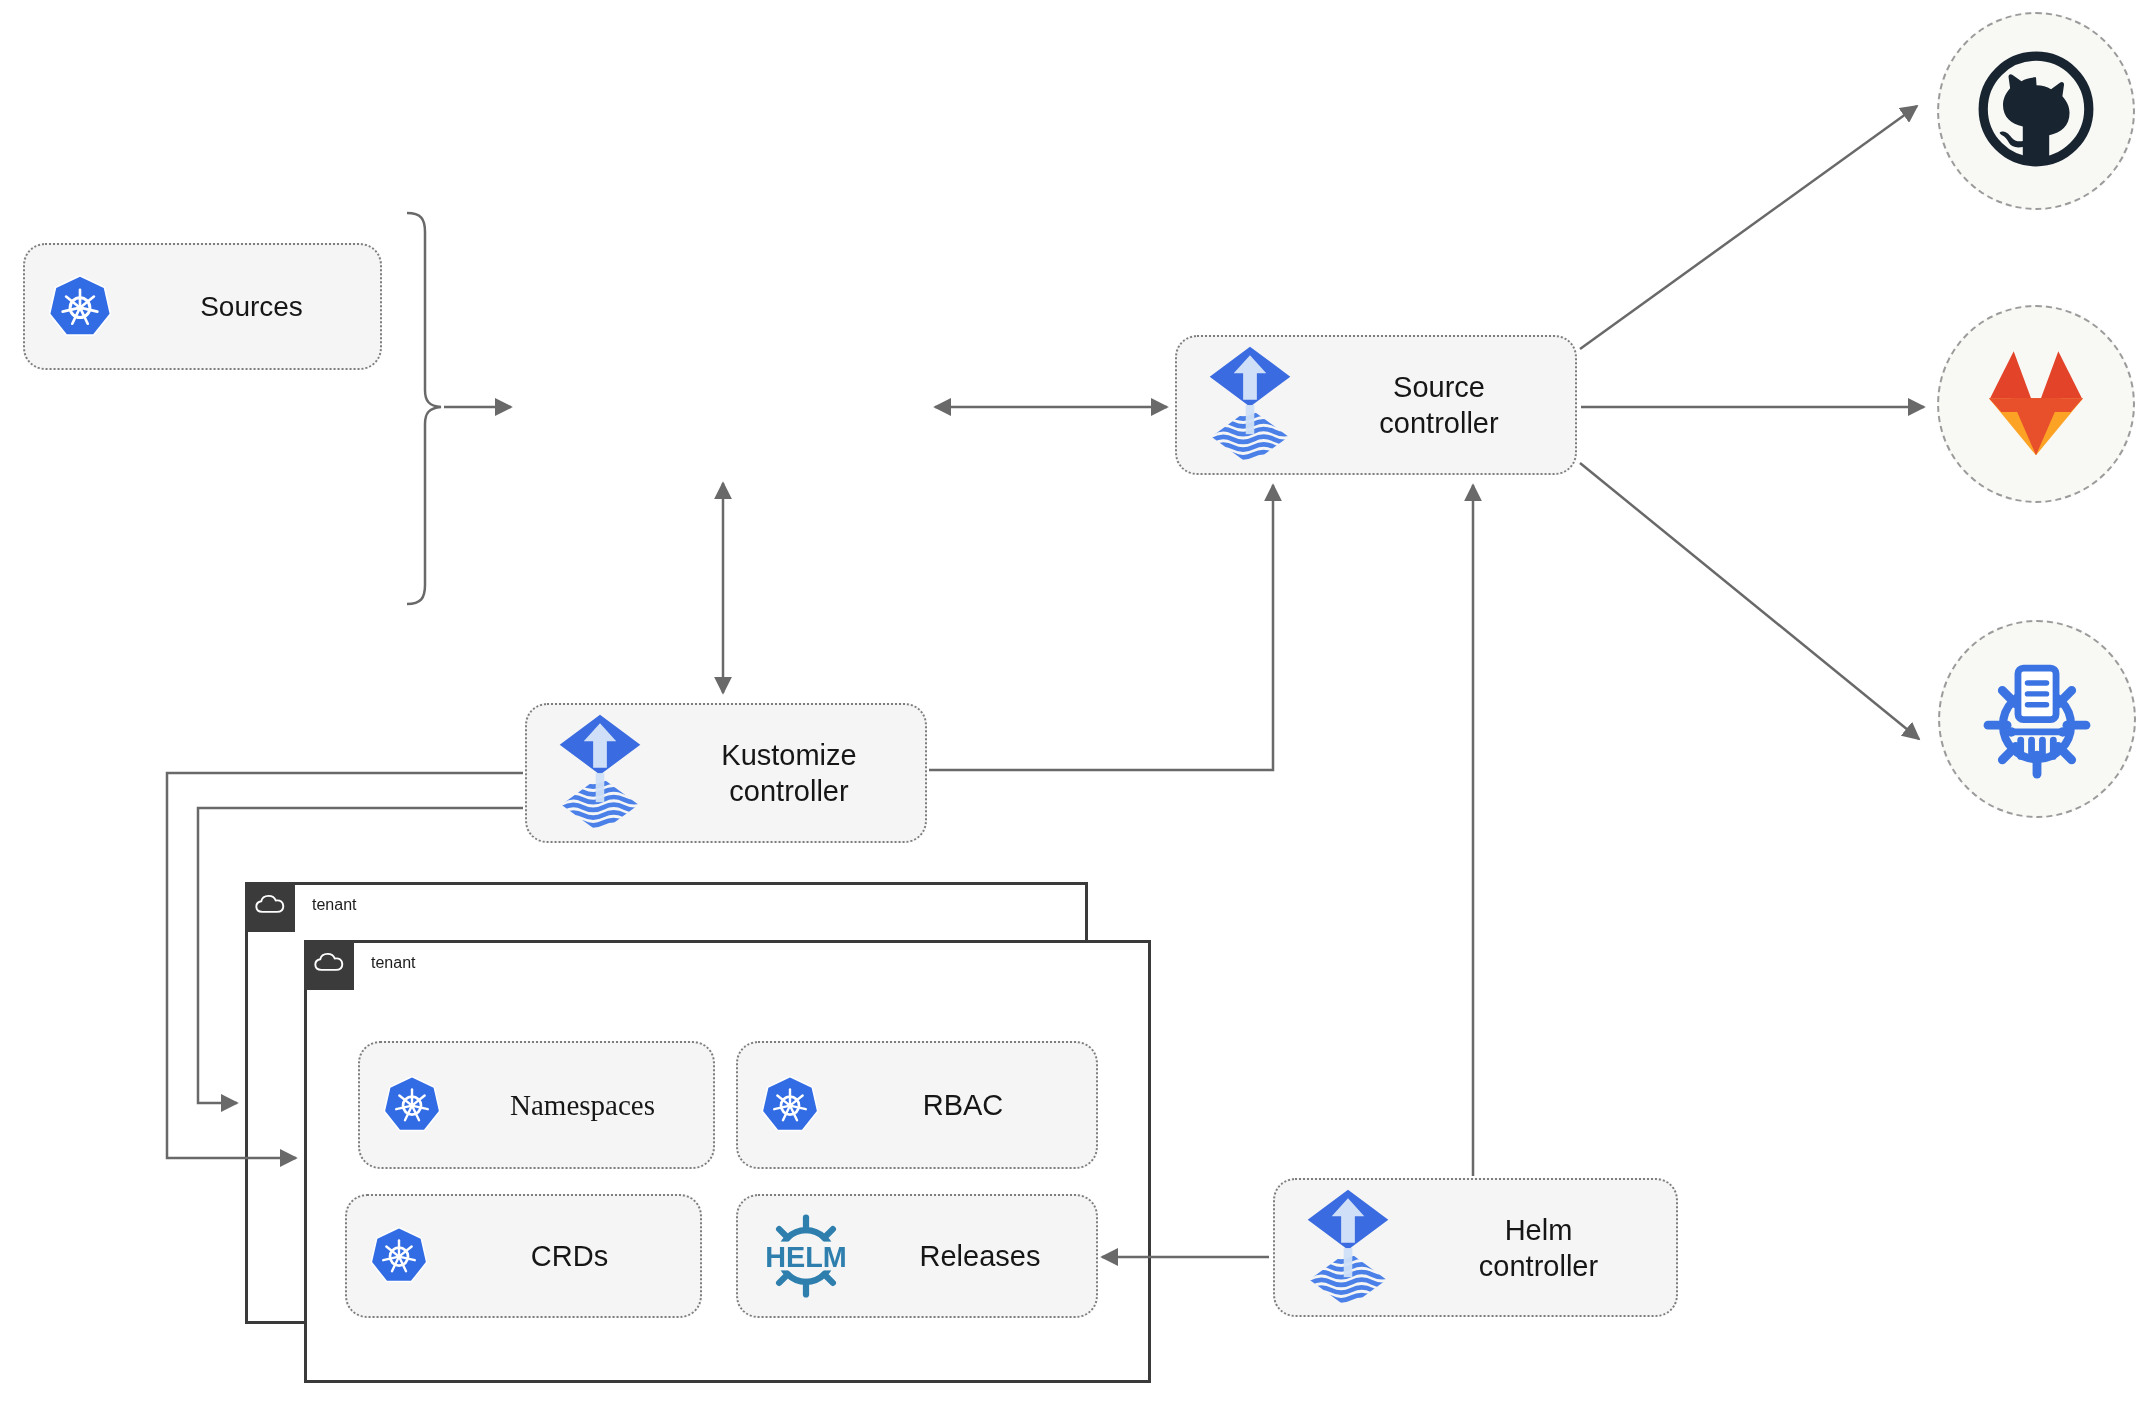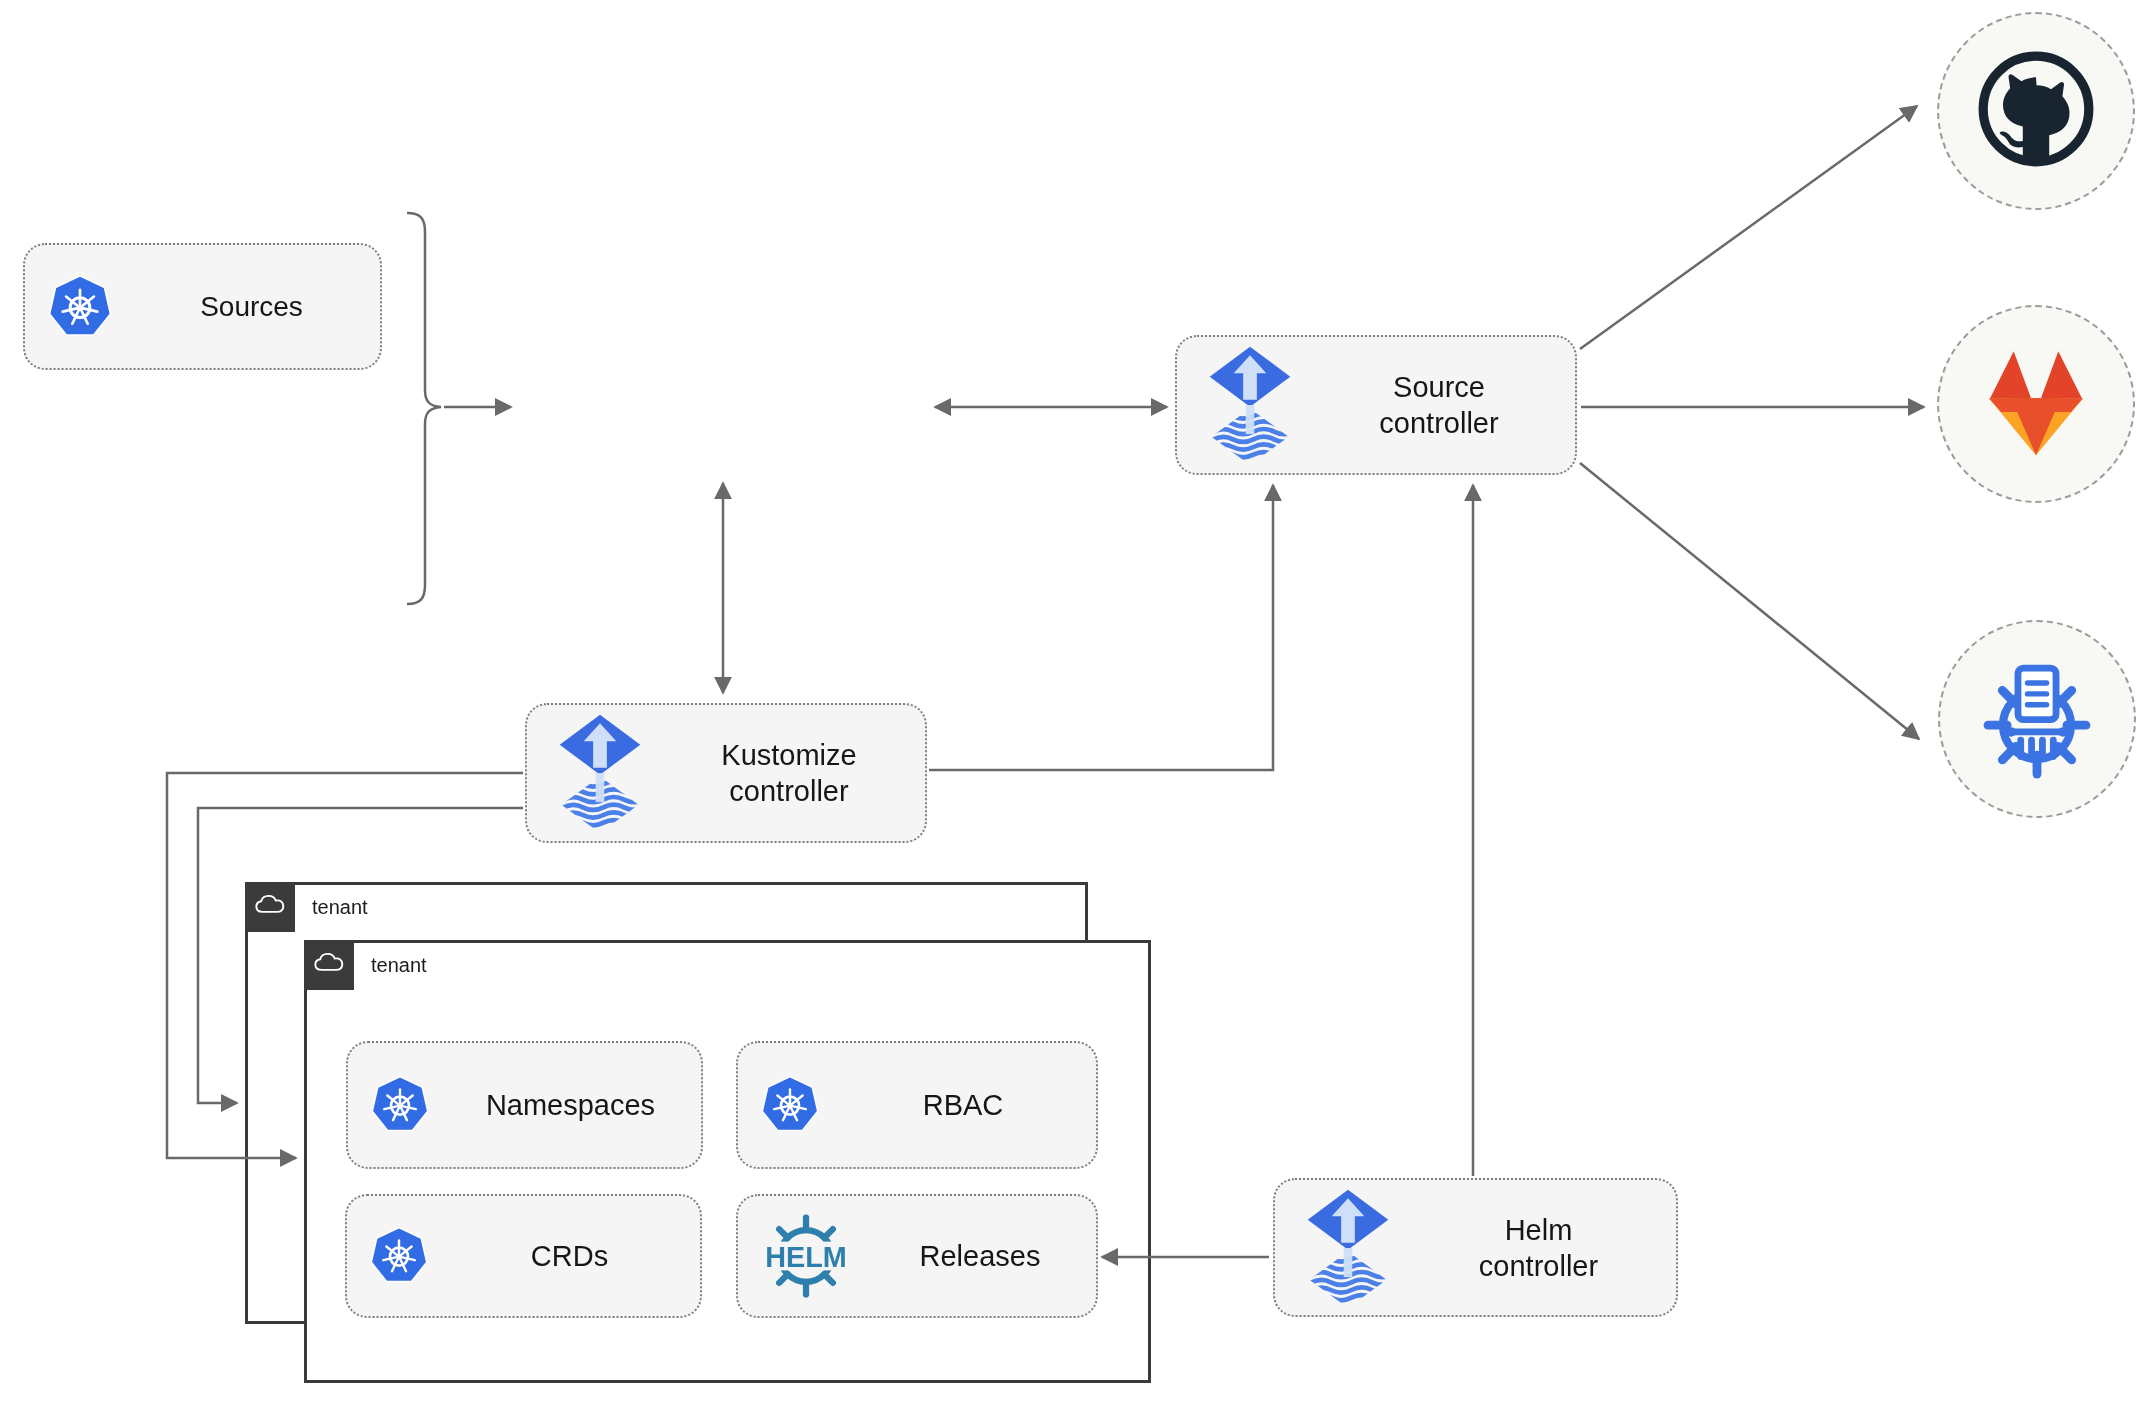--- a/index.html
+++ b/index.html
@@ -23,21 +23,21 @@
   .tenant{
     position:absolute;box-sizing:border-box;background:#ffffff;
     border:3px solid #3a3a3a;z-index:1;
   }
   .tenant.front{z-index:2;}
   .tenant .badge{
     position:absolute;left:-3px;top:-3px;width:50px;height:50px;background:#3b3b3b;
     display:flex;align-items:center;justify-content:center;
   }
   .tenant .tlabel{
-    position:absolute;left:64px;top:11px;font-size:20px;color:#1c1c1c;
+    position:absolute;left:64px;top:11px;font-size:16px;color:#1c1c1c;
   }
   
   .tenant .dbox{z-index:2;}
   
   .circle{
     position:absolute;box-sizing:border-box;width:198px;height:198px;border-radius:50%;
     background:#f8f8f5;border:2px dashed #9b9b9b;
     display:flex;align-items:center;justify-content:center;z-index:1;
   }
   svg.connectors{
@@ -175,21 +175,21 @@
   <div class="tenant front" style="left:304px;top:940px;width:847px;height:443px;">
     <div class="badge">
       <span>
         <svg width="38" height="38" viewBox="0 0 100 100">
           <path d="M30 68 Q14 68 14 54 Q14 42 27 40 Q30 26 46 26 Q61 26 65 38 Q84 36 85 53 Q85 68 68 68 Z" fill="none" stroke="#ffffff" stroke-width="5" stroke-linejoin="round"></path>
         </svg>
       </span>
     </div>
     <span class="tlabel">tenant</span>
 
-    <div class="dbox" style="left:39px;top:98px;width:357px;height:128px;">
+    <div class="dbox" style="left:51px;top:98px;width:357px;height:128px;font-family:Liberation Serif, serif;">
       <span class="icon" style="margin-left:22px;">
         <svg width="60" height="60" viewBox="0 0 100 100">
           <polygon points="50,4 86,21.3 94.8,60.2 70,91.4 30,91.4 5.2,60.2 14,21.3" fill="#326ce5" stroke="#ffffff" stroke-width="5" paint-order="stroke" stroke-linejoin="round"></polygon>
           <g stroke="#ffffff" stroke-width="4" stroke-linecap="round">
             <line x1="50" y1="51" x2="50" y2="24"></line>
               <line x1="50" y1="51" x2="71.1" y2="34.2"></line>
             <line x1="50" y1="51" x2="76.3" y2="57"></line>
               <line x1="50" y1="51" x2="61.7" y2="75.3"></line>
             <line x1="50" y1="51" x2="38.3" y2="75.3"></line>
               <line x1="50" y1="51" x2="23.7" y2="57"></line>

